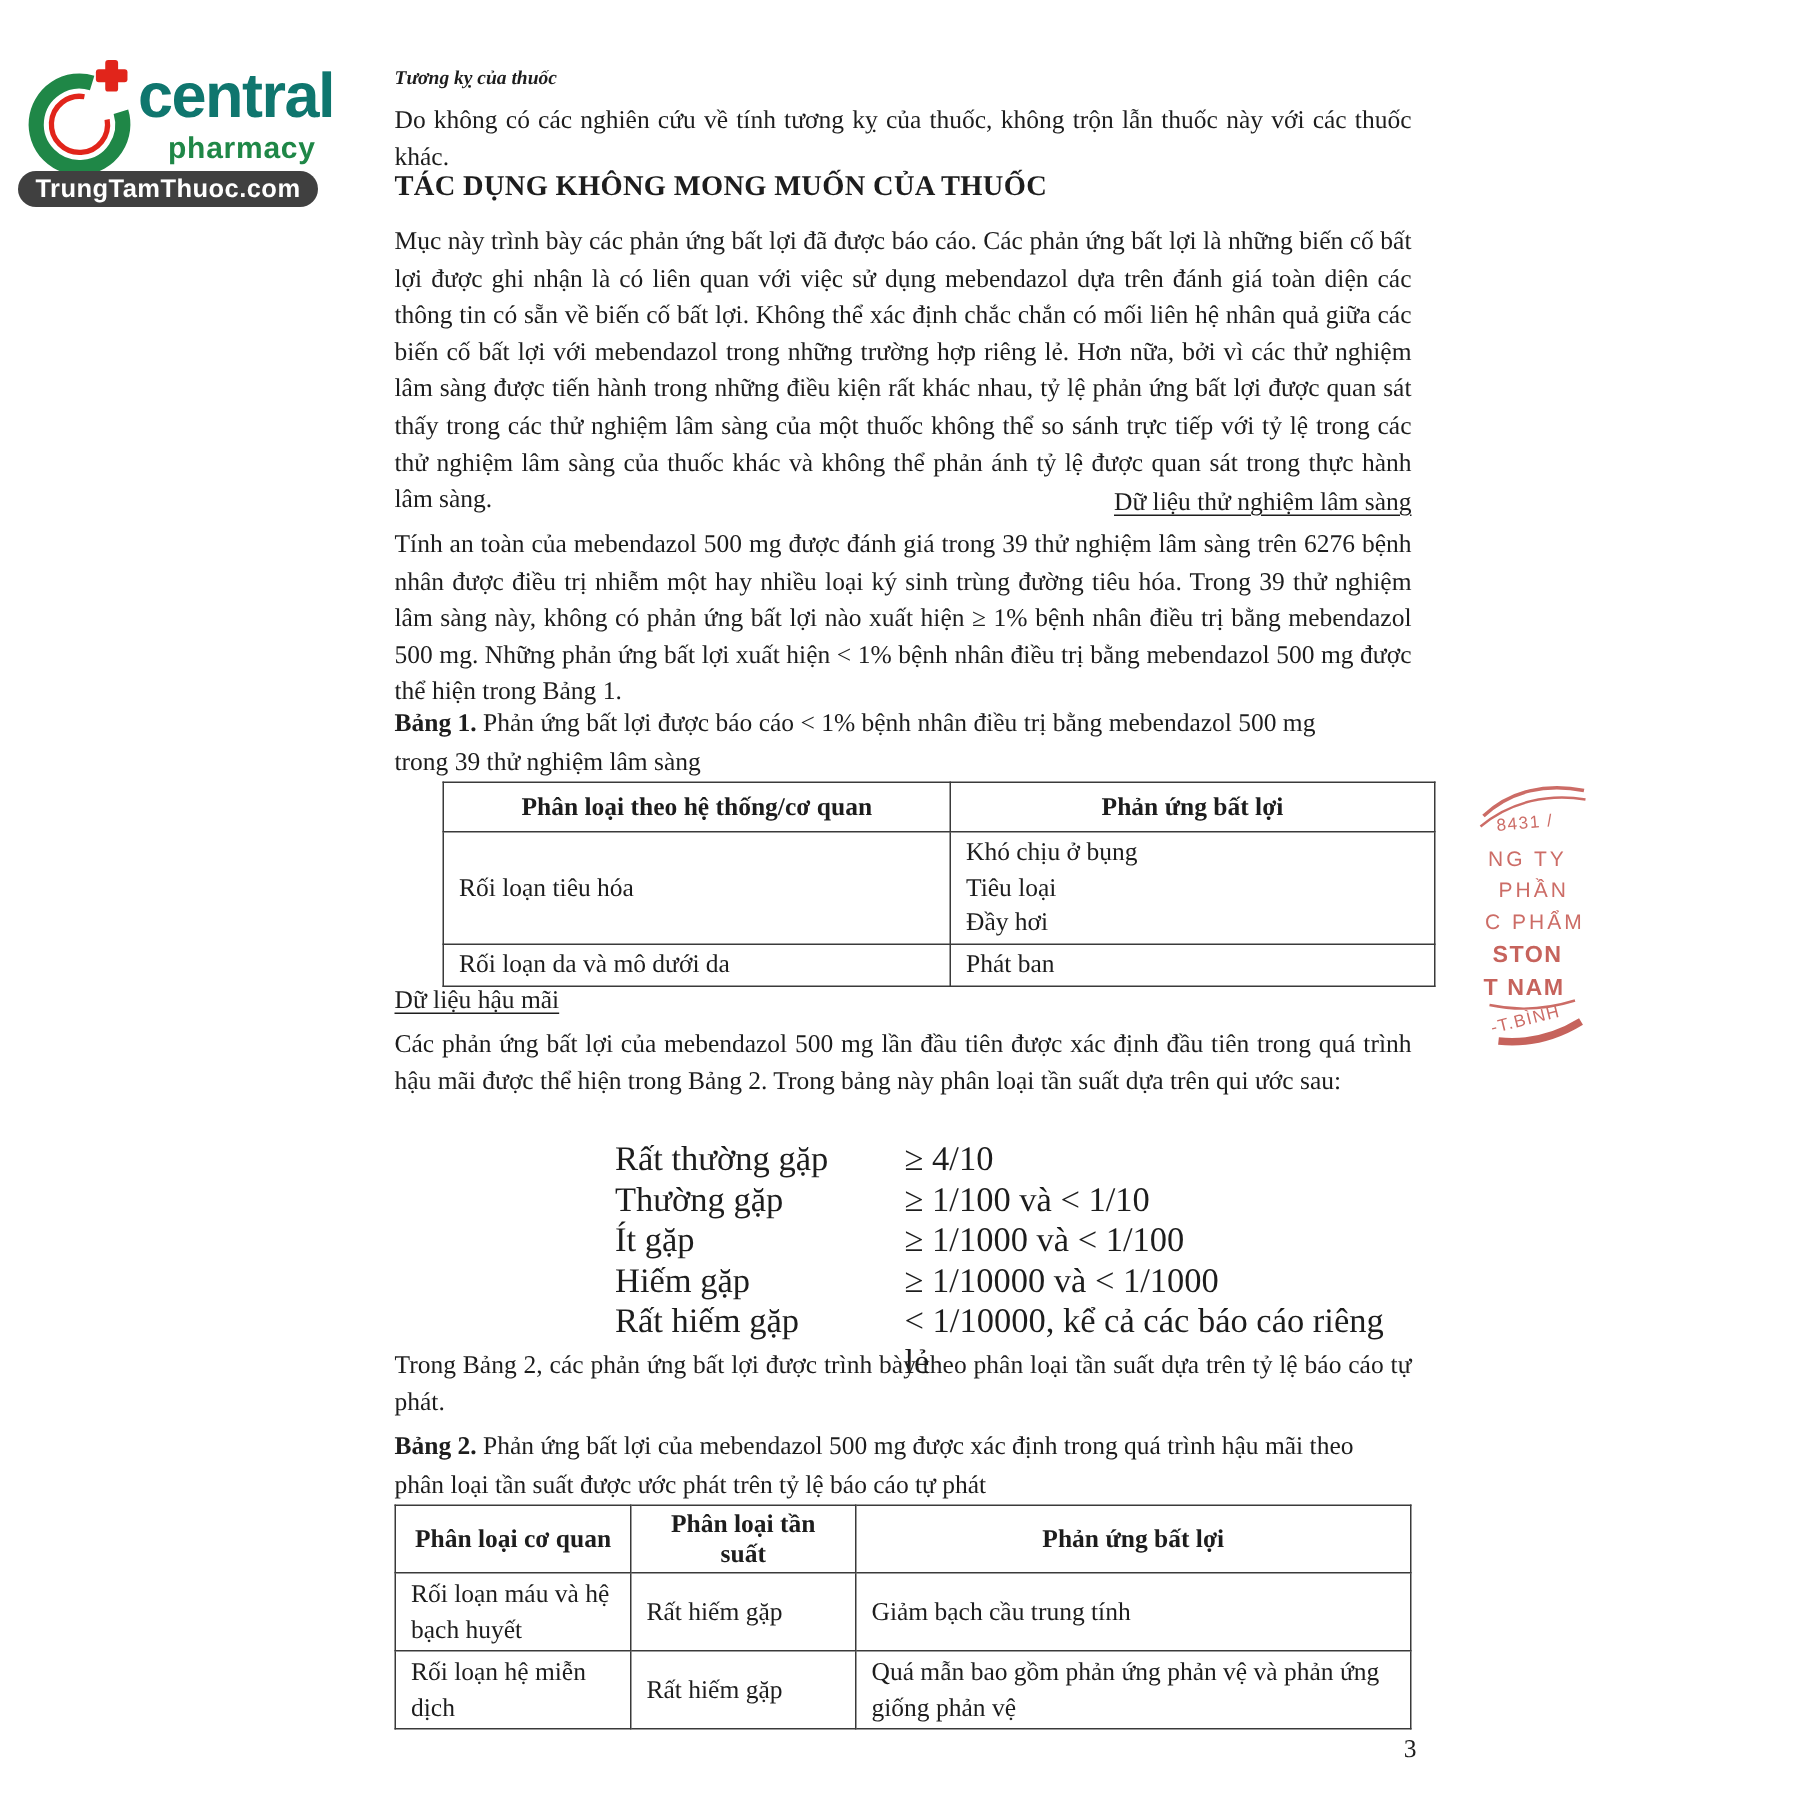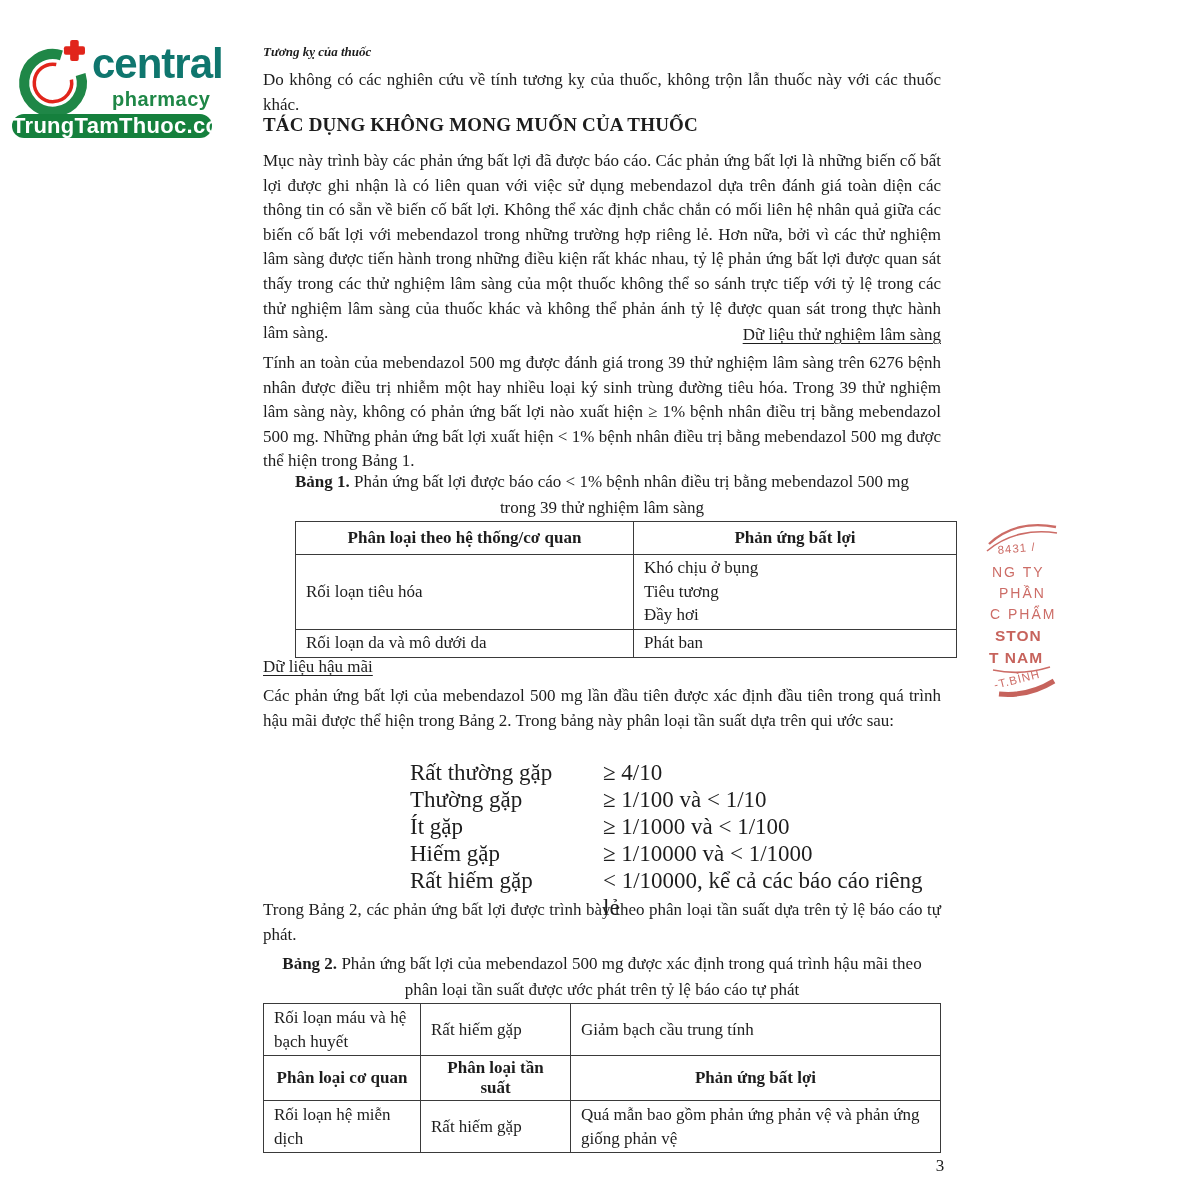--- a/index.html
+++ b/index.html
@@ -7,33 +7,33 @@
     position:relative;width:1200px;height:1200px;background:#ffffff;
     font-family:"Liberation Serif", serif;color:#1d1d1d;overflow:hidden;
     margin:0 auto;
   }
   .abs{position:absolute;}
   .col{left:263px;width:678px;}
   .body-text{font-size:17px;line-height:24.6px;text-align:justify;}
   .sec-title-italic{font-size:13px;font-weight:bold;font-style:italic;}
   .big-heading{font-size:19px;font-weight:bold;letter-spacing:.2px;}
   .sub-underline{font-size:17px;text-decoration:underline;text-underline-offset:3px;}
-  .caption{font-size:17px;line-height:25.5px;text-align:center;}
+  .caption{font-size:17px;line-height:25.5px;text-align:left;}
   .caption .cap-label{font-weight:bold;}
 
   
   .logo-wrap{left:12px;top:36px;width:215px;height:105px;}
   .logo-icon{position:absolute;left:2px;top:2px;}
   .brand{position:absolute;left:80px;top:4px;font-family:"Liberation Sans",sans-serif;
          font-weight:bold;font-size:42px;letter-spacing:-1px;color:#0f766e;}
   .tagline{position:absolute;left:100px;top:52px;font-family:"Liberation Sans",sans-serif;
          font-weight:bold;font-size:20px;color:#1f8747;letter-spacing:.5px;}
   .site-pill{position:absolute;left:0px;top:78px;width:200px;height:24px;border-radius:12px;
-         background:#15803d;color:#fff;font-family:"Liberation Sans",sans-serif;
-         font-weight:bold;font-size:22px;line-height:24px;text-align:center;letter-spacing:.3px;}
+         background:#404040;color:#fff;font-family:"Liberation Sans",sans-serif;
+         font-weight:bold;font-size:17px;line-height:24px;text-align:center;letter-spacing:.3px;}
 
   
   table.tbl{border-collapse:collapse;font-size:17px;color:#1d1d1d;}
   table.tbl th,table.tbl td{border:1.4px solid #3a3a3a;padding:2px 10px;vertical-align:middle;}
   table.tbl th{font-weight:bold;text-align:center;height:28px;}
   .t1{width:662px;}
   .t2{width:678px;}
   .ln{display:block;line-height:23.5px;}
 
   
@@ -92,21 +92,21 @@
       </colgroup>
     <tbody>
         <tr>
       <th>Phân loại theo hệ thống/cơ quan</th>
       <th>Phản ứng bất lợi</th>
     </tr>
     <tr style="height:68px;">
       <td>Rối loạn tiêu hóa</td>
       <td style="padding-top:1px;">
         <span class="ln">Khó chịu ở bụng</span>
-        <span class="ln">Tiêu tương</span>
+        <span class="ln">Tiêu loại</span>
         <span class="ln">Đầy hơi</span>
       </td>
     </tr>
     <tr style="height:28px;">
       <td>Rối loạn da và mô dưới da</td>
       <td>Phát ban</td>
     </tr>
   </tbody>
     </table>
 
@@ -145,29 +145,29 @@
     <div>phân loại tần suất được ước phát trên tỷ lệ báo cáo tự phát</div>
   </div>
 
   <table class="abs tbl t2" style="left:263px;top:1003px;">
     <colgroup>
         <col style="width:157px">
         <col style="width:150px">
         <col>
       </colgroup>
     <tbody>
-        <tr style="height:48px;">
+        <tr>
+      <th>Phân loại cơ quan</th>
+      <th>Phân loại tần suất</th>
+      <th>Phản ứng bất lợi</th>
+    </tr>
+    <tr style="height:48px;">
       <td style="line-height:23.5px;">Rối loạn máu và hệ bạch huyết</td>
       <td>Rất hiếm gặp</td>
       <td>Giảm bạch cầu trung tính</td>
-    </tr>
-    <tr>
-      <th>Phân loại cơ quan</th>
-      <th>Phân loại tần suất</th>
-      <th>Phản ứng bất lợi</th>
     </tr>
     <tr style="height:50px;">
       <td style="line-height:23.5px;">Rối loạn hệ miễn dịch</td>
       <td>Rất hiếm gặp</td>
       <td style="line-height:23.5px;">Quá mẫn bao gồm phản ứng phản vệ và phản ứng giống phản vệ</td>
     </tr>
   </tbody>
     </table>
 
   <svg class="abs stamp-svg" style="left:983px;top:520px;opacity:.85;" width="78" height="178" viewBox="0 0 78 178">

